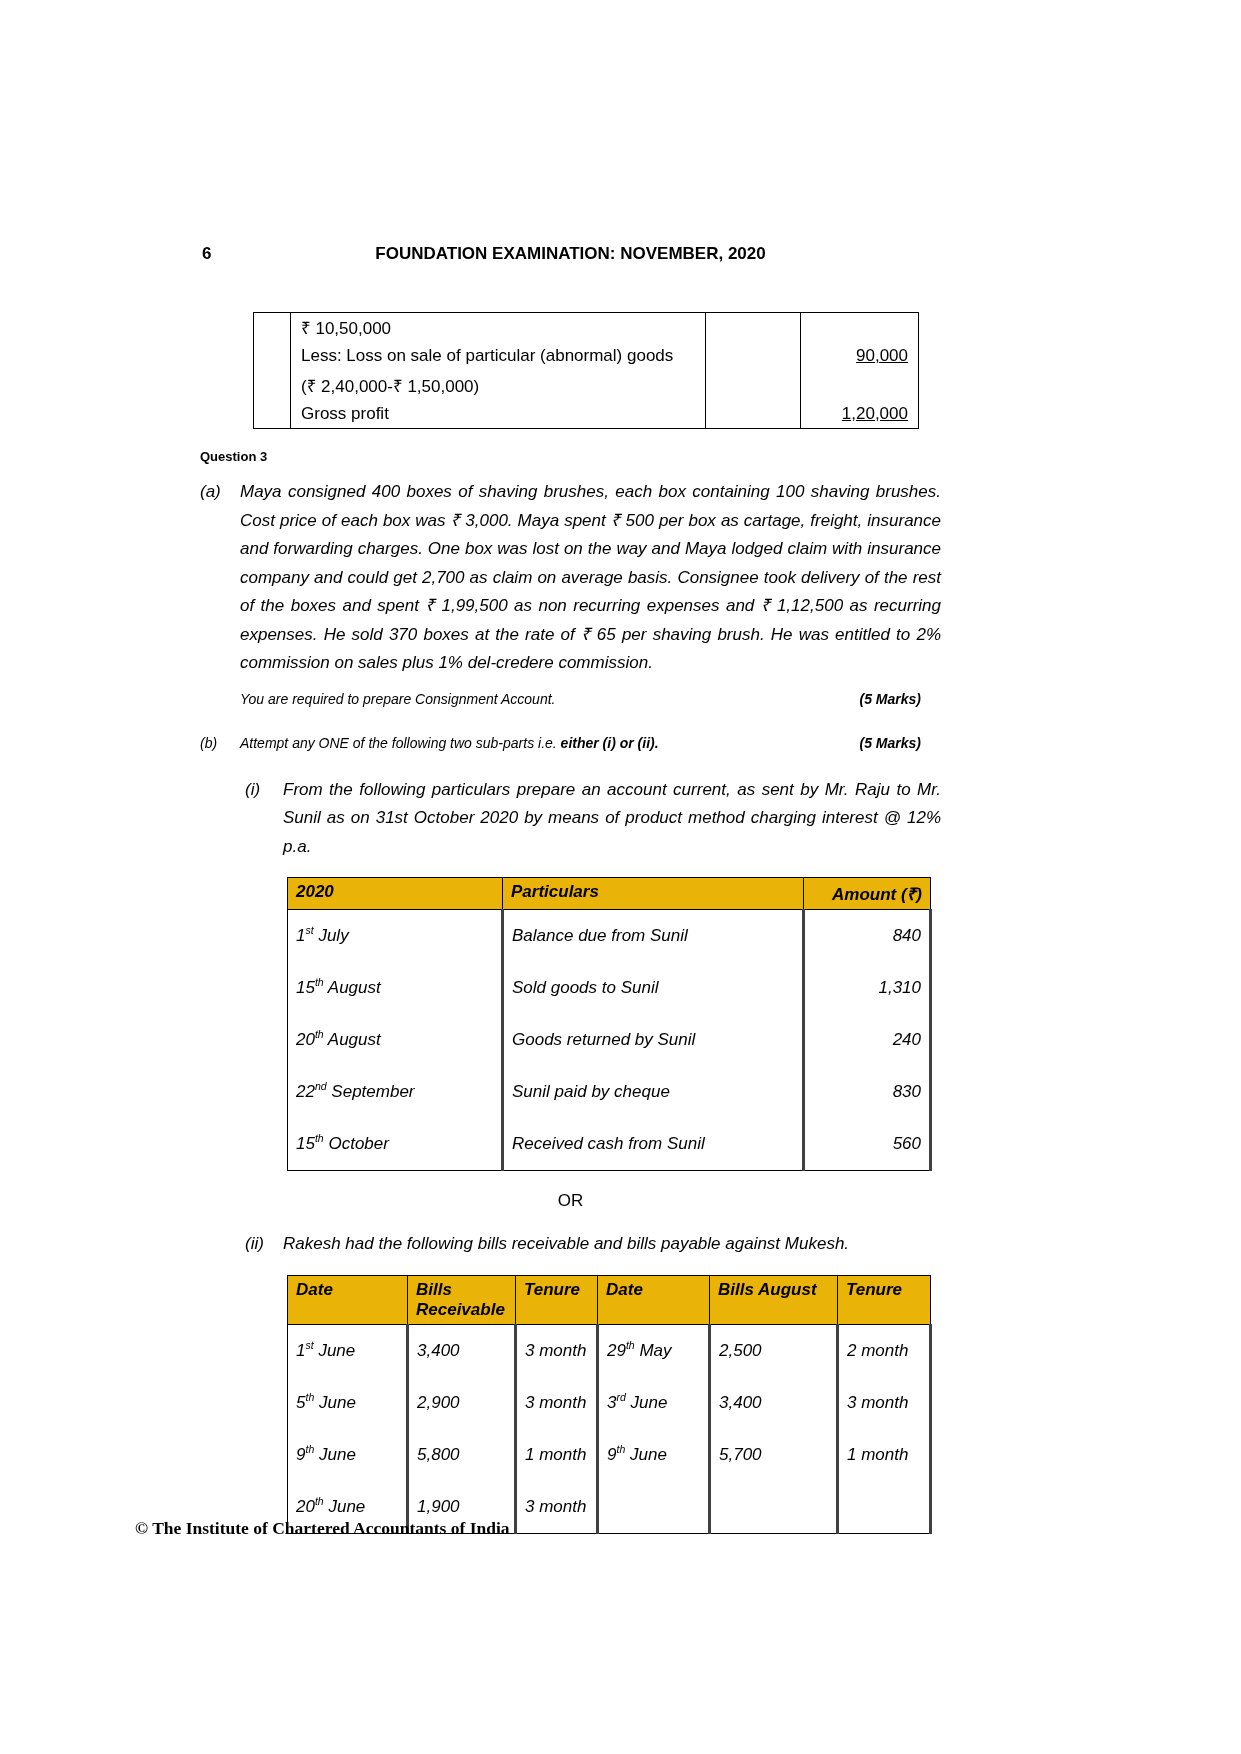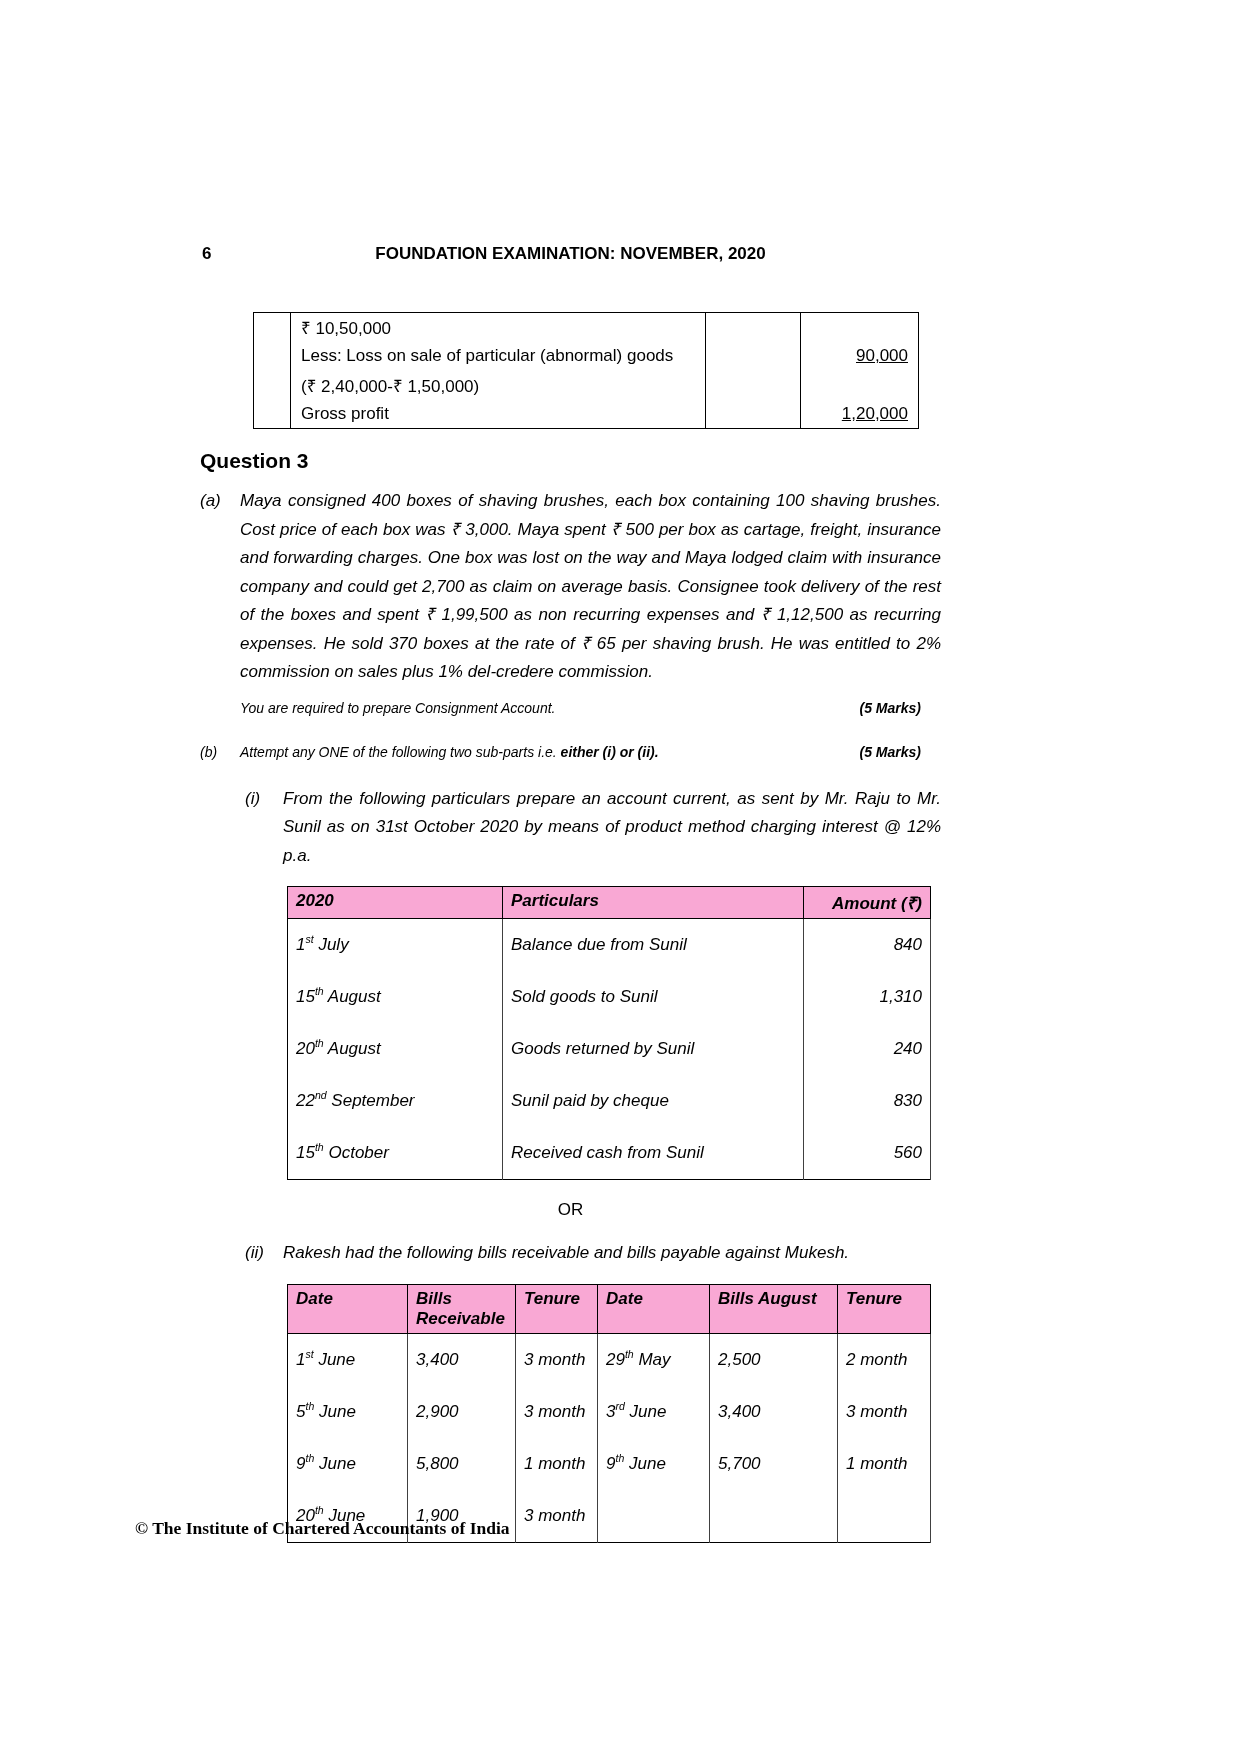--- a/index.html
+++ b/index.html
@@ -20,21 +20,21 @@
   .top-table {
     border-collapse: collapse; border: 1px solid #000;
     margin: 46px 0 0 53px; font-size: 17px; table-layout: fixed; width: 665px;
   }
   .top-table td { border-left: 1px solid #000; padding: 2px 10px; height: 29px; vertical-align: middle; }
   .top-table td:first-child { border-left: none; }
   .top-table .amt { text-align: right; }
   .u { text-decoration: underline; }
 
   
-  .q-heading { margin-top: 20px; font-size: 21px; font-weight: bold; }
+  .q-heading { margin-top: 20px; font-size: 13px; font-weight: bold; }
 
   
   .part-row { display: flex; margin-top: 14px; font-style: italic; font-size: 17px; line-height: 28.5px; }
   .part-label { width: 40px; flex: 0 0 40px; }
   .part-body { flex: 1; text-align: justify; }
   .req-row { display: flex; margin-top: 10px; font-style: italic; font-size: 14px; line-height: 22px; }
   .req-row .spacer { flex: 1; }
   .marks { font-weight: bold; margin-right: 20px; white-space: nowrap; }
   .bold { font-weight: bold; }
 
@@ -42,25 +42,25 @@
   .sub-label { width: 38px; flex: 0 0 38px; }
   .sub-body { flex: 1; text-align: justify; }
 
   
   .q-table {
     border-collapse: collapse; border: 1px solid #000;
     font-size: 17px; font-style: italic; table-layout: fixed;
     margin-left: 87px; margin-top: 16px; width: 643px;
   }
   .q-table th {
-    background: #f9a8d4; border: 1px solid #000; font-weight: bold;
+    background: #eab308; border: 1px solid #000; font-weight: bold;
     text-align: left; padding: 4px 8px; vertical-align: top;
   }
   .q-table td {
-    border-left: 1px solid #000; border-right: 1px solid #404040;
+    border-left: 1px solid #000; border-right: 3px solid #404040;
     padding: 16px 8px; height: 31px; vertical-align: middle;
   }
   .q-table .num { text-align: right; }
   .q-table.bills td { vertical-align: middle; }
 
   .or-line { margin-top: 20px; text-align: center; font-size: 17px; }
 
   sup { font-size: 0.62em; vertical-align: super; line-height: 0; }
 
   

